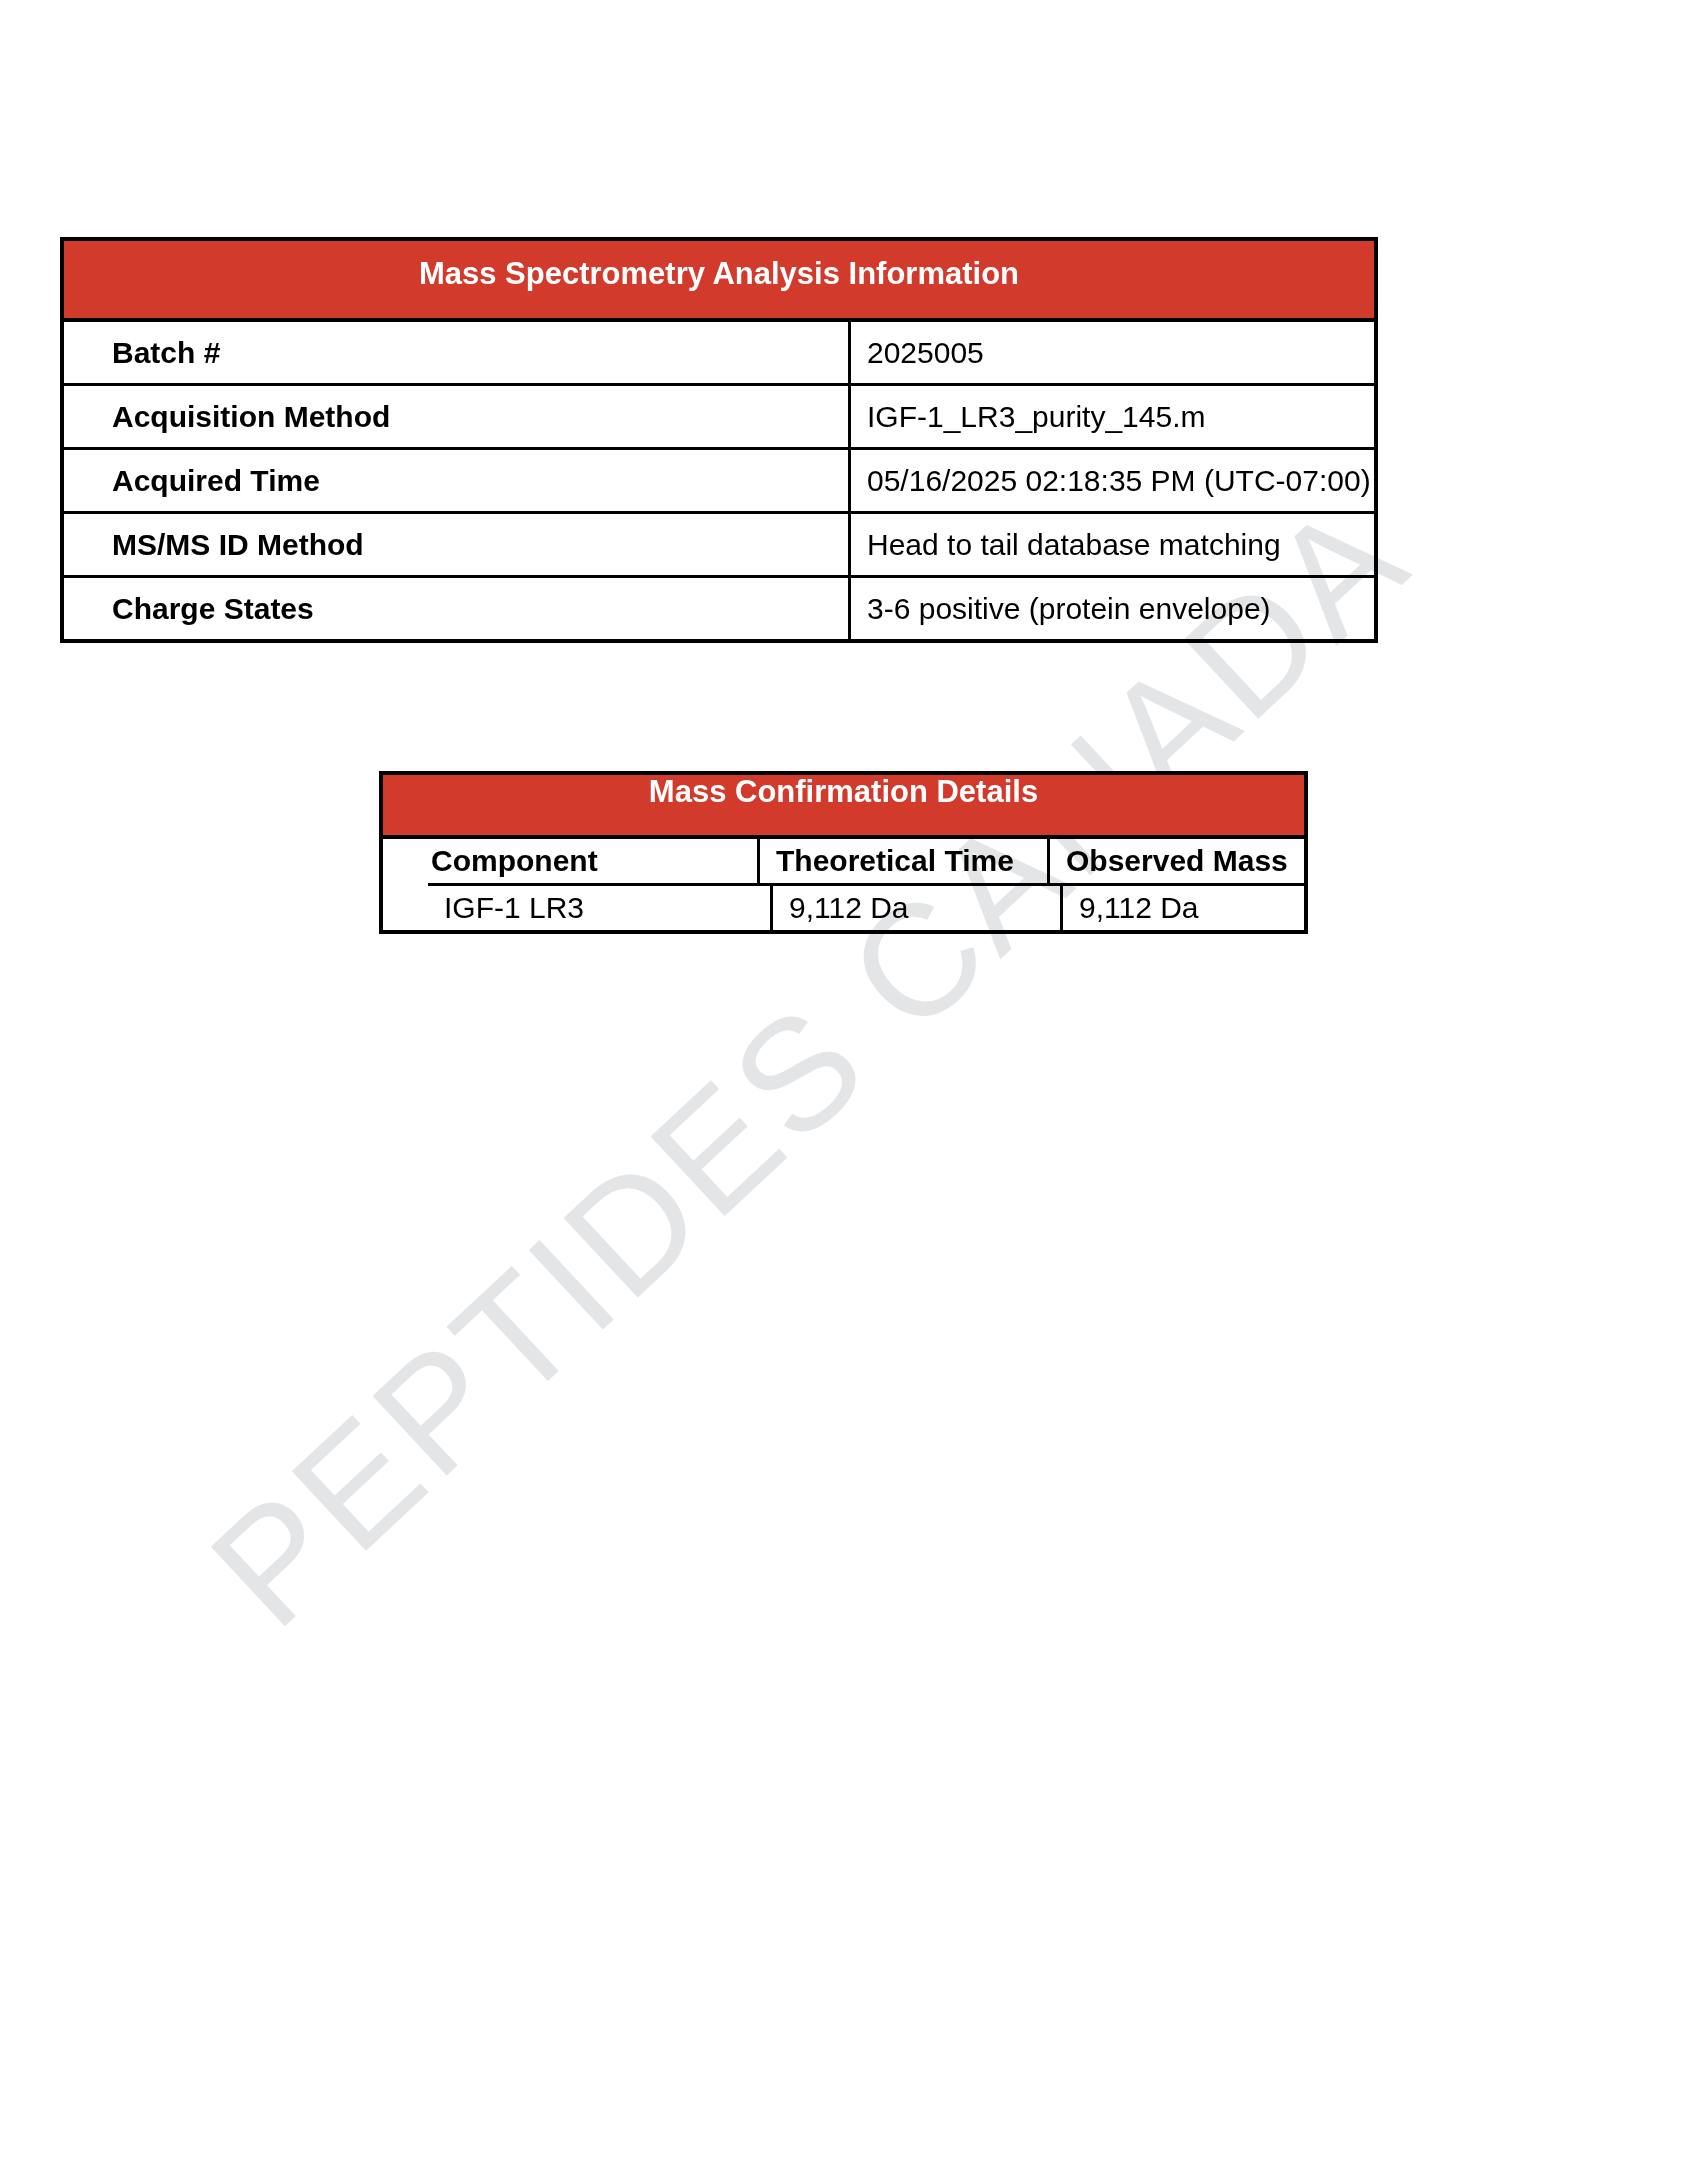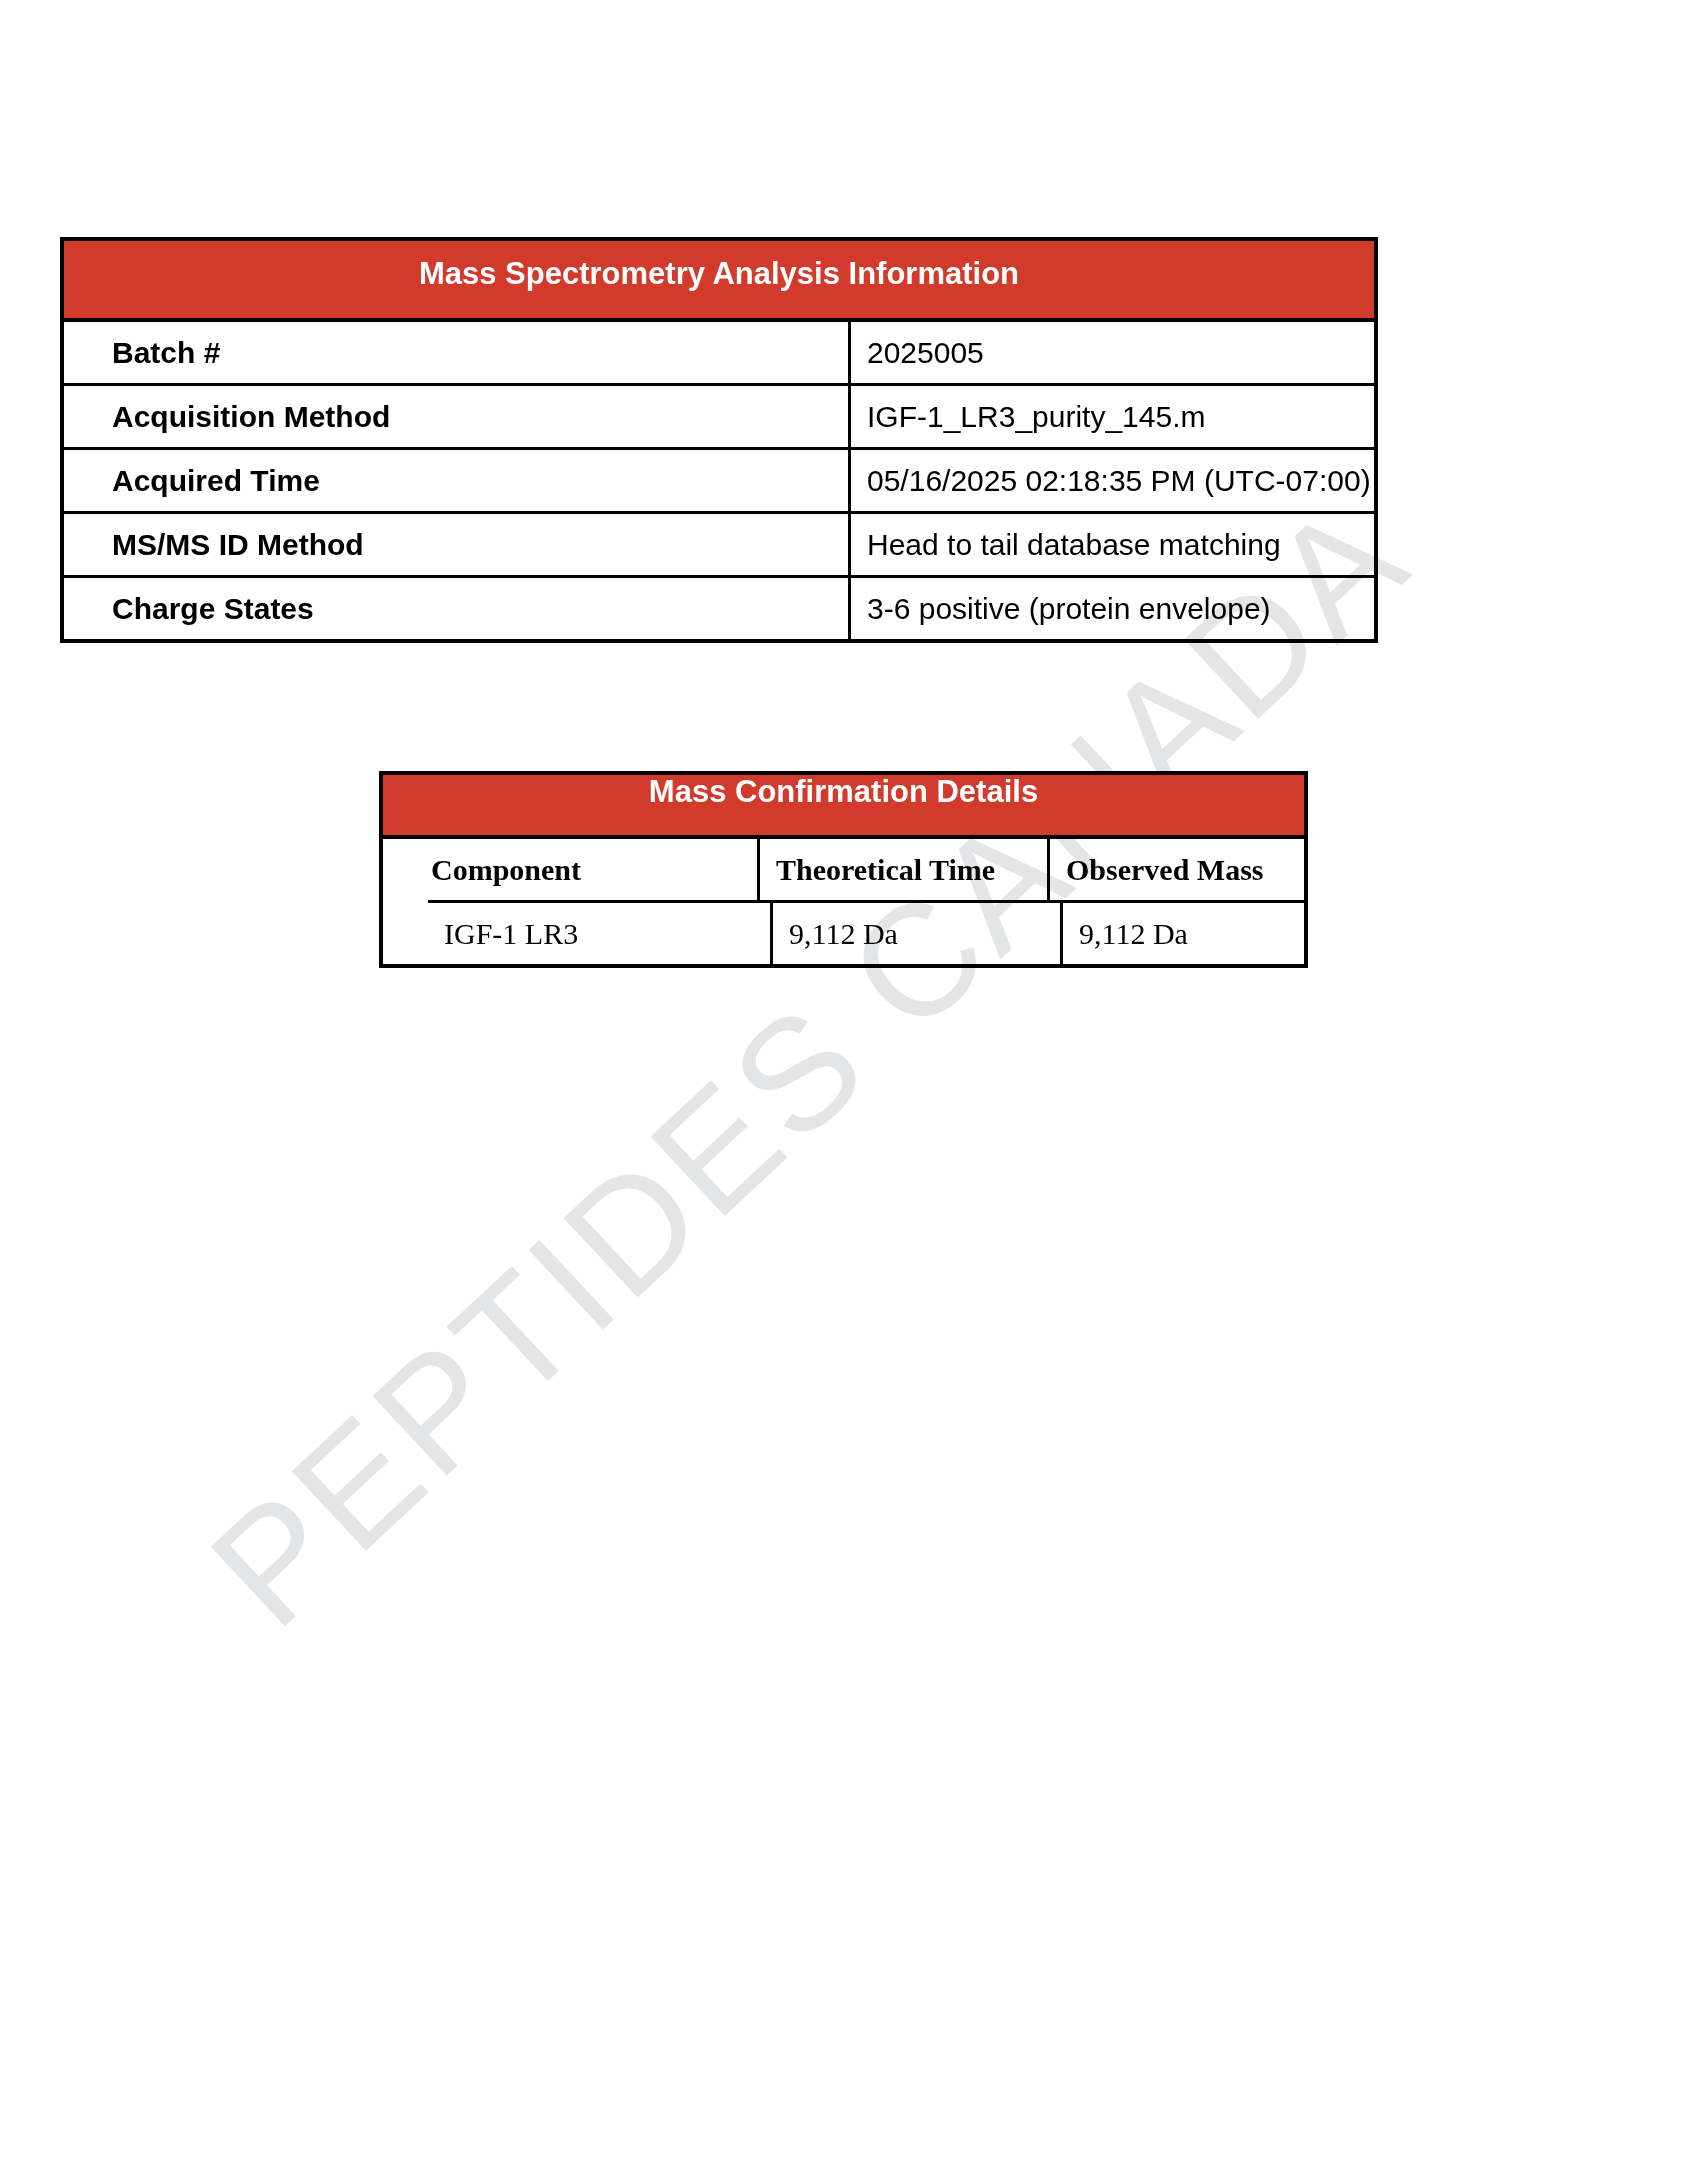--- a/index.html
+++ b/index.html
@@ -70,22 +70,21 @@
   }
   .t1-row + .t1-row { border-top: 3.4px solid #000000; }
   .t1-row .value { border-left: 3.4px solid #000000; }
 
   
   .table2 { left: 379px; top: 771px; width: 929px; }
   .table2 .t-head { height: 64px; padding-bottom: 26px; }
   .t2-row {
     display: grid;
     grid-template-columns: 342px 290px 1fr;
-    height: 61px;
-    font-family: Liberation Serif, serif;
+    height: 44px;
   }
   .t2-row.data { border-top: 3.4px solid #000000; margin-left: 45px; }
   .t2-row .cell + .cell { border-left: 3.4px solid #000000; }
 </style>
 </head>
 <body>
 
 <div class="page">
 
   <div class="watermark">PEPTIDES CANADA</div>

